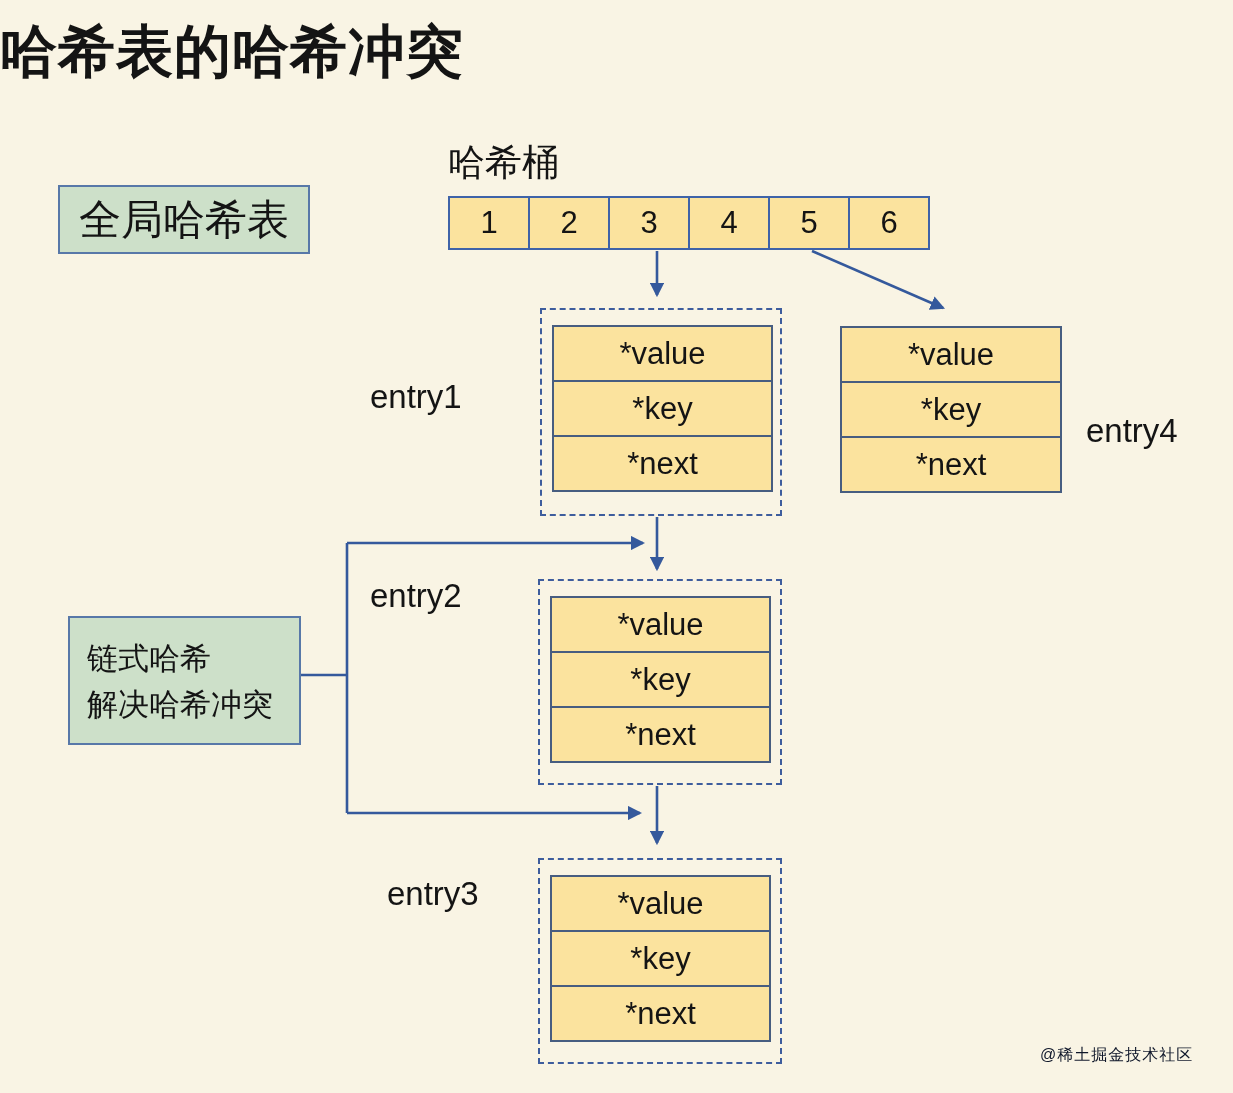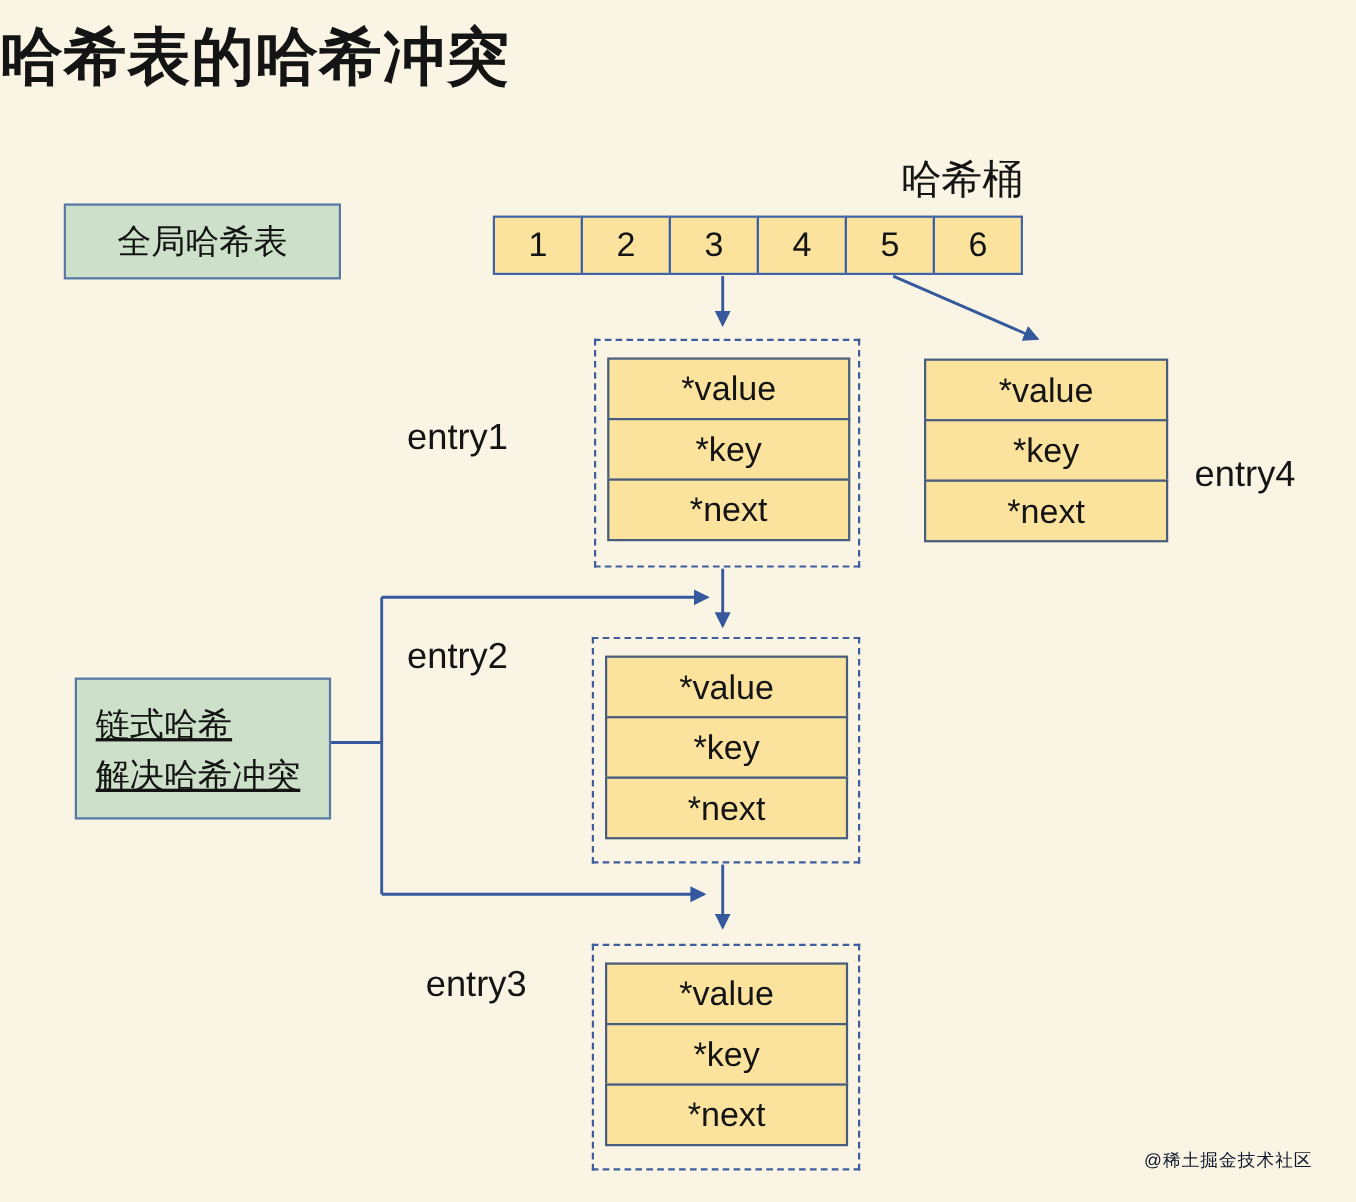--- a/index.html
+++ b/index.html
@@ -22,21 +22,21 @@
     text-align: left;
     font-size: 57px;
     font-weight: 600;
     letter-spacing: 1px;
     margin: 0;
   }
   .bucket-label {
     position: absolute;
     left: 448px; top: 138px;
     width: 482px;
-    text-align: right;
+    text-align: left;
     font-size: 37px;
     font-weight: 500;
   }
   .bucket-row {
     position: absolute;
     left: 448px; top: 196px;
     width: 482px; height: 54px;
     display: flex;
   }
   .bucket-cell {
@@ -54,29 +54,28 @@
   .green-box {
     position: absolute;
     box-sizing: border-box;
     background: #cde0c9;
     border: 2px solid #5878a8;
   }
   .green-box.gb1 {
     left: 58px; top: 185px;
     width: 252px; height: 69px;
     display: flex; align-items: center; justify-content: center;
-    font-size: 31px;
+    font-size: 42px;
   }
   .green-box.gb2 {
     left: 68px; top: 616px;
     width: 233px; height: 129px;
     padding: 18px 0 0 17px;
     font-size: 31px;
     line-height: 46px;
-    text-decoration: underline;
   }
   .dashed-box {
     position: absolute;
     box-sizing: border-box;
     border: 2px dashed #3e5d9d;
     padding: 15px 0 0 10px;
   }
   .stack { width: 221px; }
   .cell {
     box-sizing: border-box;

